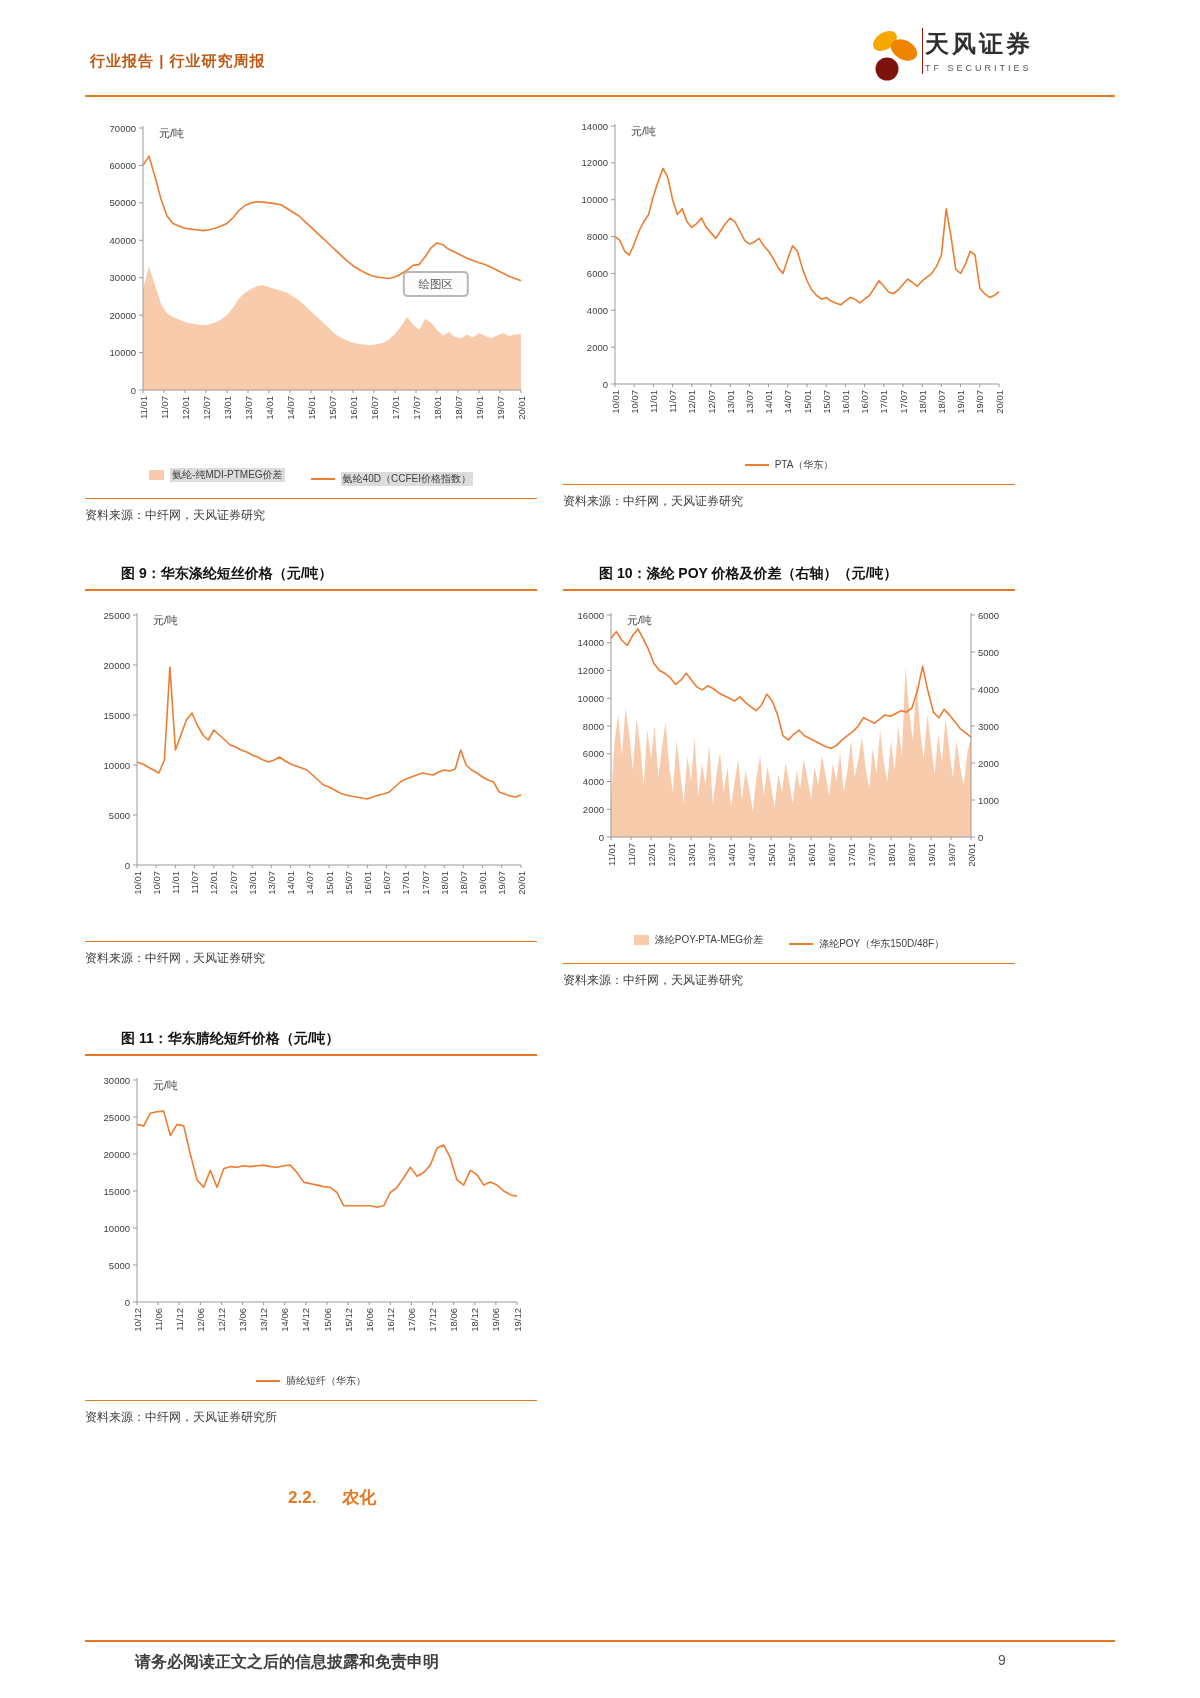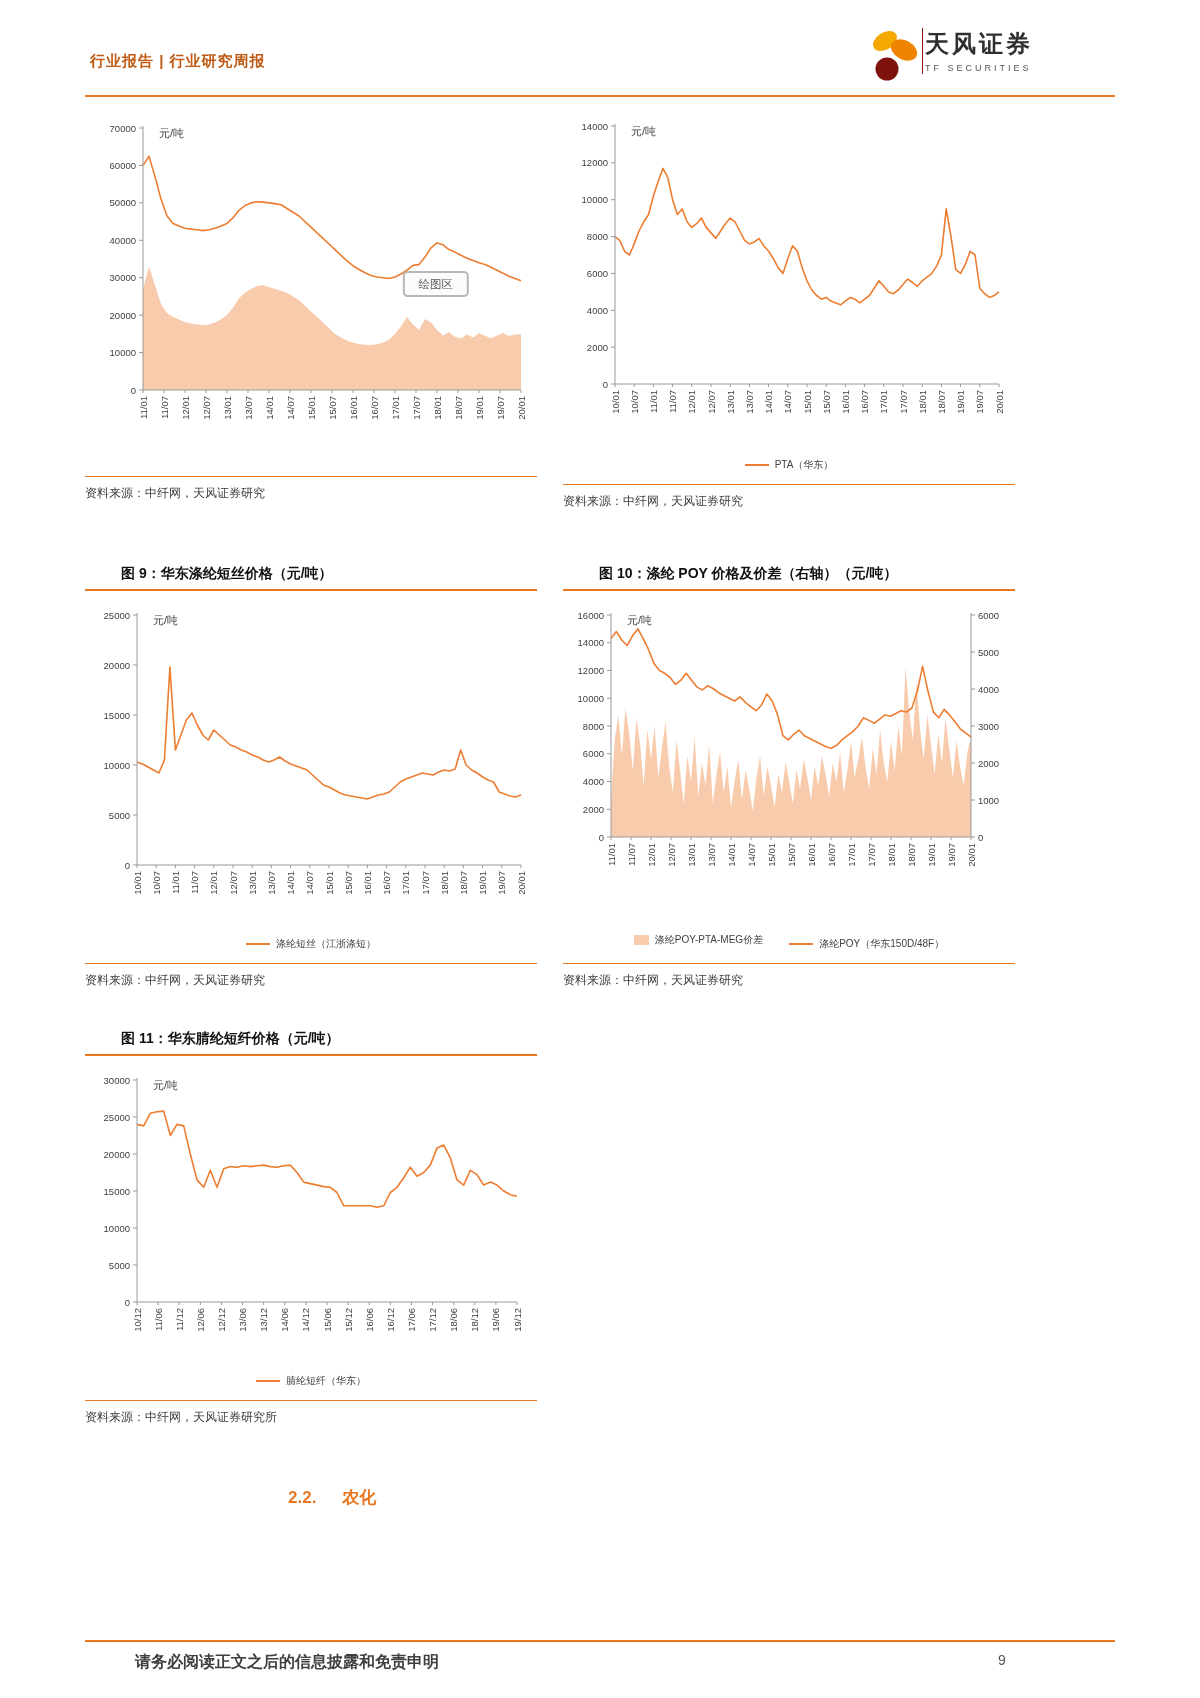--- a/index.html
+++ b/index.html
@@ -121,20 +121,27 @@
         <line x1="394" y1="278" x2="394" y2="281" stroke="#9a9a9a"></line>
         <text class="tk" text-anchor="end" transform="translate(397.5 284) rotate(-90)">19/01</text>
         <line x1="415" y1="278" x2="415" y2="281" stroke="#9a9a9a"></line>
         <text class="tk" text-anchor="end" transform="translate(418.5 284) rotate(-90)">19/07</text>
         <line x1="436" y1="278" x2="436" y2="281" stroke="#9a9a9a"></line>
         <text class="tk" text-anchor="end" transform="translate(439.5 284) rotate(-90)">20/01</text>
         <text x="74" y="25" class="unit">元/吨</text>
         <rect x="318.82" y="160.10000000000002" width="64" height="24" rx="4" fill="#FCFCFC" stroke="#B7B7B7" stroke-width="2"></rect>
         <text x="350.82" y="176.10000000000002" text-anchor="middle" class="anno">绘图区</text>
       </svg>
+    <div class="legend legend-hl"><span class="legend-item">
+          <span class="sw sw-area" style="background: rgb(248, 203, 173);"></span>
+          <span class="lab">氨纶-纯MDI-PTMEG价差</span>
+        </span><span class="legend-item">
+          <span class="sw sw-line" style="background: rgb(237, 125, 49);"></span>
+          <span class="lab">氨纶40D（CCFEI价格指数）</span>
+        </span></div>
     <div class="src-rule"></div>
     <div class="source">资料来源：中纤网，天风证券研究</div>
   </div>
 
   <div class="block" id="b2">
     <svg class="chart" viewBox="0 0 452 340" width="452" height="340">
         <polyline points="52.0,126.6 56.8,130.3 61.6,141.3 66.4,145.0 71.2,133.9 76.0,121.0 80.8,111.8 85.6,104.5 90.4,86.0 95.2,71.3 100.0,58.4 104.8,67.6 109.6,89.7 114.4,104.5 119.2,98.9 124.0,111.8 128.8,117.4 133.6,113.7 138.4,108.1 143.2,117.4 148.0,122.9 152.8,128.4 157.6,121.0 162.4,113.7 167.2,108.1 172.0,111.8 176.8,121.0 181.6,130.3 186.4,133.9 191.2,132.1 196.0,128.4 200.8,135.8 205.6,141.3 210.4,148.7 215.2,157.9 220.0,163.4 224.8,148.7 229.6,135.8 234.4,141.3 239.2,157.9 244.0,170.8 248.8,180.0 253.6,185.5 258.4,189.2 263.2,187.4 268.0,191.1 272.8,192.9 277.6,194.8 282.4,191.1 287.2,187.4 292.0,189.2 296.8,192.9 301.6,189.2 306.4,185.5 311.2,178.2 316.0,170.8 320.8,176.3 325.6,181.9 330.4,183.7 335.2,180.0 340.0,174.5 344.8,169.0 349.6,172.6 354.4,176.3 359.2,170.8 364.0,167.1 368.8,163.4 373.6,156.1 378.4,145.0 383.2,98.9 388.0,126.6 392.8,159.7 397.6,163.4 402.4,154.2 407.2,141.3 412.0,145.0 416.8,178.2 421.6,183.7 426.4,187.4 431.2,185.5 436.0,181.9" fill="none" stroke="#ED7D31" stroke-width="1.6" stroke-linejoin="round"></polyline>
         <line x1="52" y1="14" x2="52" y2="274" stroke="#9a9a9a"></line>
         <line x1="52" y1="274" x2="436" y2="274" stroke="#9a9a9a"></line>
         <line x1="48" y1="274" x2="52" y2="274" stroke="#9a9a9a"></line>
@@ -261,24 +268,20 @@
         <line x1="378.4" y1="266" x2="378.4" y2="269" stroke="#9a9a9a"></line>
         <text class="tk" text-anchor="end" transform="translate(381.9 272) rotate(-90)">18/07</text>
         <line x1="397.6" y1="266" x2="397.6" y2="269" stroke="#9a9a9a"></line>
         <text class="tk" text-anchor="end" transform="translate(401.1 272) rotate(-90)">19/01</text>
         <line x1="416.8" y1="266" x2="416.8" y2="269" stroke="#9a9a9a"></line>
         <text class="tk" text-anchor="end" transform="translate(420.3 272) rotate(-90)">19/07</text>
         <line x1="436" y1="266" x2="436" y2="269" stroke="#9a9a9a"></line>
         <text class="tk" text-anchor="end" transform="translate(439.5 272) rotate(-90)">20/01</text>
         <text x="68" y="25" class="unit">元/吨</text>
       </svg>
-    <div class="legend"><span class="legend-item">
-          <span class="sw sw-line" style="background: rgb(237, 125, 49);"></span>
-          <span class="lab">涤纶短丝（江浙涤短）</span>
-        </span></div>
     <div class="src-rule"></div>
     <div class="source">资料来源：中纤网，天风证券研究</div>
   </div>
 
   <div class="block" id="b4">
     <div class="fig-title">图 10：涤纶 POY 价格及价差（右轴）（元/吨）</div>
     <div class="fig-rule"></div>
     <svg class="chart" viewBox="0 0 452 330" width="452" height="330">
         <path d="M48,238 L48.0,201.0 L51.6,141.8 L55.3,115.9 L58.9,156.6 L62.5,108.5 L66.2,134.4 L69.8,171.4 L73.5,119.6 L77.1,145.5 L80.7,186.2 L84.4,130.7 L88.0,160.3 L91.6,127.0 L95.3,178.8 L98.9,149.2 L102.5,123.3 L106.2,167.7 L109.8,193.6 L113.5,141.8 L117.1,171.4 L120.7,204.7 L124.4,156.6 L128.0,182.5 L131.6,138.1 L135.3,197.3 L138.9,164.0 L142.5,186.2 L146.2,145.5 L149.8,204.7 L153.5,175.1 L157.1,152.9 L160.7,193.6 L164.4,167.7 L168.0,208.4 L171.6,182.5 L175.3,160.3 L178.9,201.0 L182.5,171.4 L186.2,189.9 L189.8,212.1 L193.5,178.8 L197.1,156.6 L200.7,197.3 L204.4,167.7 L208.0,186.2 L211.6,208.4 L215.3,175.1 L218.9,193.6 L222.5,164.0 L226.2,182.5 L229.8,204.7 L233.5,171.4 L237.1,189.9 L240.7,160.3 L244.4,178.8 L248.0,201.0 L251.6,167.7 L255.3,186.2 L258.9,156.6 L262.5,175.1 L266.2,197.3 L269.8,164.0 L273.5,182.5 L277.1,152.9 L280.7,193.6 L284.4,171.4 L288.0,141.8 L291.6,178.8 L295.3,160.3 L298.9,138.1 L302.5,167.7 L306.2,189.9 L309.8,149.2 L313.5,175.1 L317.1,130.7 L320.7,164.0 L324.4,182.5 L328.0,141.8 L331.6,171.4 L335.3,127.0 L338.9,156.6 L342.5,67.8 L346.2,112.2 L349.8,141.8 L353.5,82.6 L357.1,130.7 L360.7,160.3 L364.4,115.9 L368.0,145.5 L371.6,175.1 L375.3,134.4 L378.9,164.0 L382.5,119.6 L386.2,149.2 L389.8,178.8 L393.5,141.8 L397.1,167.7 L400.7,186.2 L404.4,152.9 L408.0,138.1 L408,238 Z" fill="#F8CBAD"></path>
         <polyline points="48.0,39.6 53.4,32.6 58.7,41.0 64.1,46.5 69.5,36.8 74.9,29.9 80.2,39.6 85.6,50.7 91.0,64.6 96.4,71.5 101.7,74.3 107.1,78.4 112.5,85.4 117.9,81.2 123.2,74.3 128.6,81.2 134.0,88.1 139.3,90.9 144.7,86.8 150.1,89.5 155.5,93.7 160.8,96.5 166.2,99.3 171.6,102.0 177.0,97.9 182.3,103.4 187.7,107.6 193.1,111.7 198.4,106.2 203.8,95.1 209.2,102.0 214.6,115.9 219.9,136.7 225.3,140.9 230.7,135.3 236.1,131.2 241.4,136.7 246.8,139.5 252.2,142.3 257.6,145.0 262.9,147.8 268.3,149.2 273.7,146.4 279.0,140.9 284.4,136.7 289.8,132.6 295.2,127.0 300.5,118.7 305.9,121.4 311.3,124.2 316.7,120.1 322.0,115.9 327.4,117.3 332.8,114.5 338.1,111.7 343.5,113.1 348.9,109.0 354.3,92.3 359.6,67.3 365.0,92.3 370.4,113.1 375.8,118.7 381.1,110.4 386.5,115.9 391.9,122.8 397.3,129.8 402.6,133.9 408.0,138.1" fill="none" stroke="#ED7D31" stroke-width="1.6" stroke-linejoin="round"></polyline>

